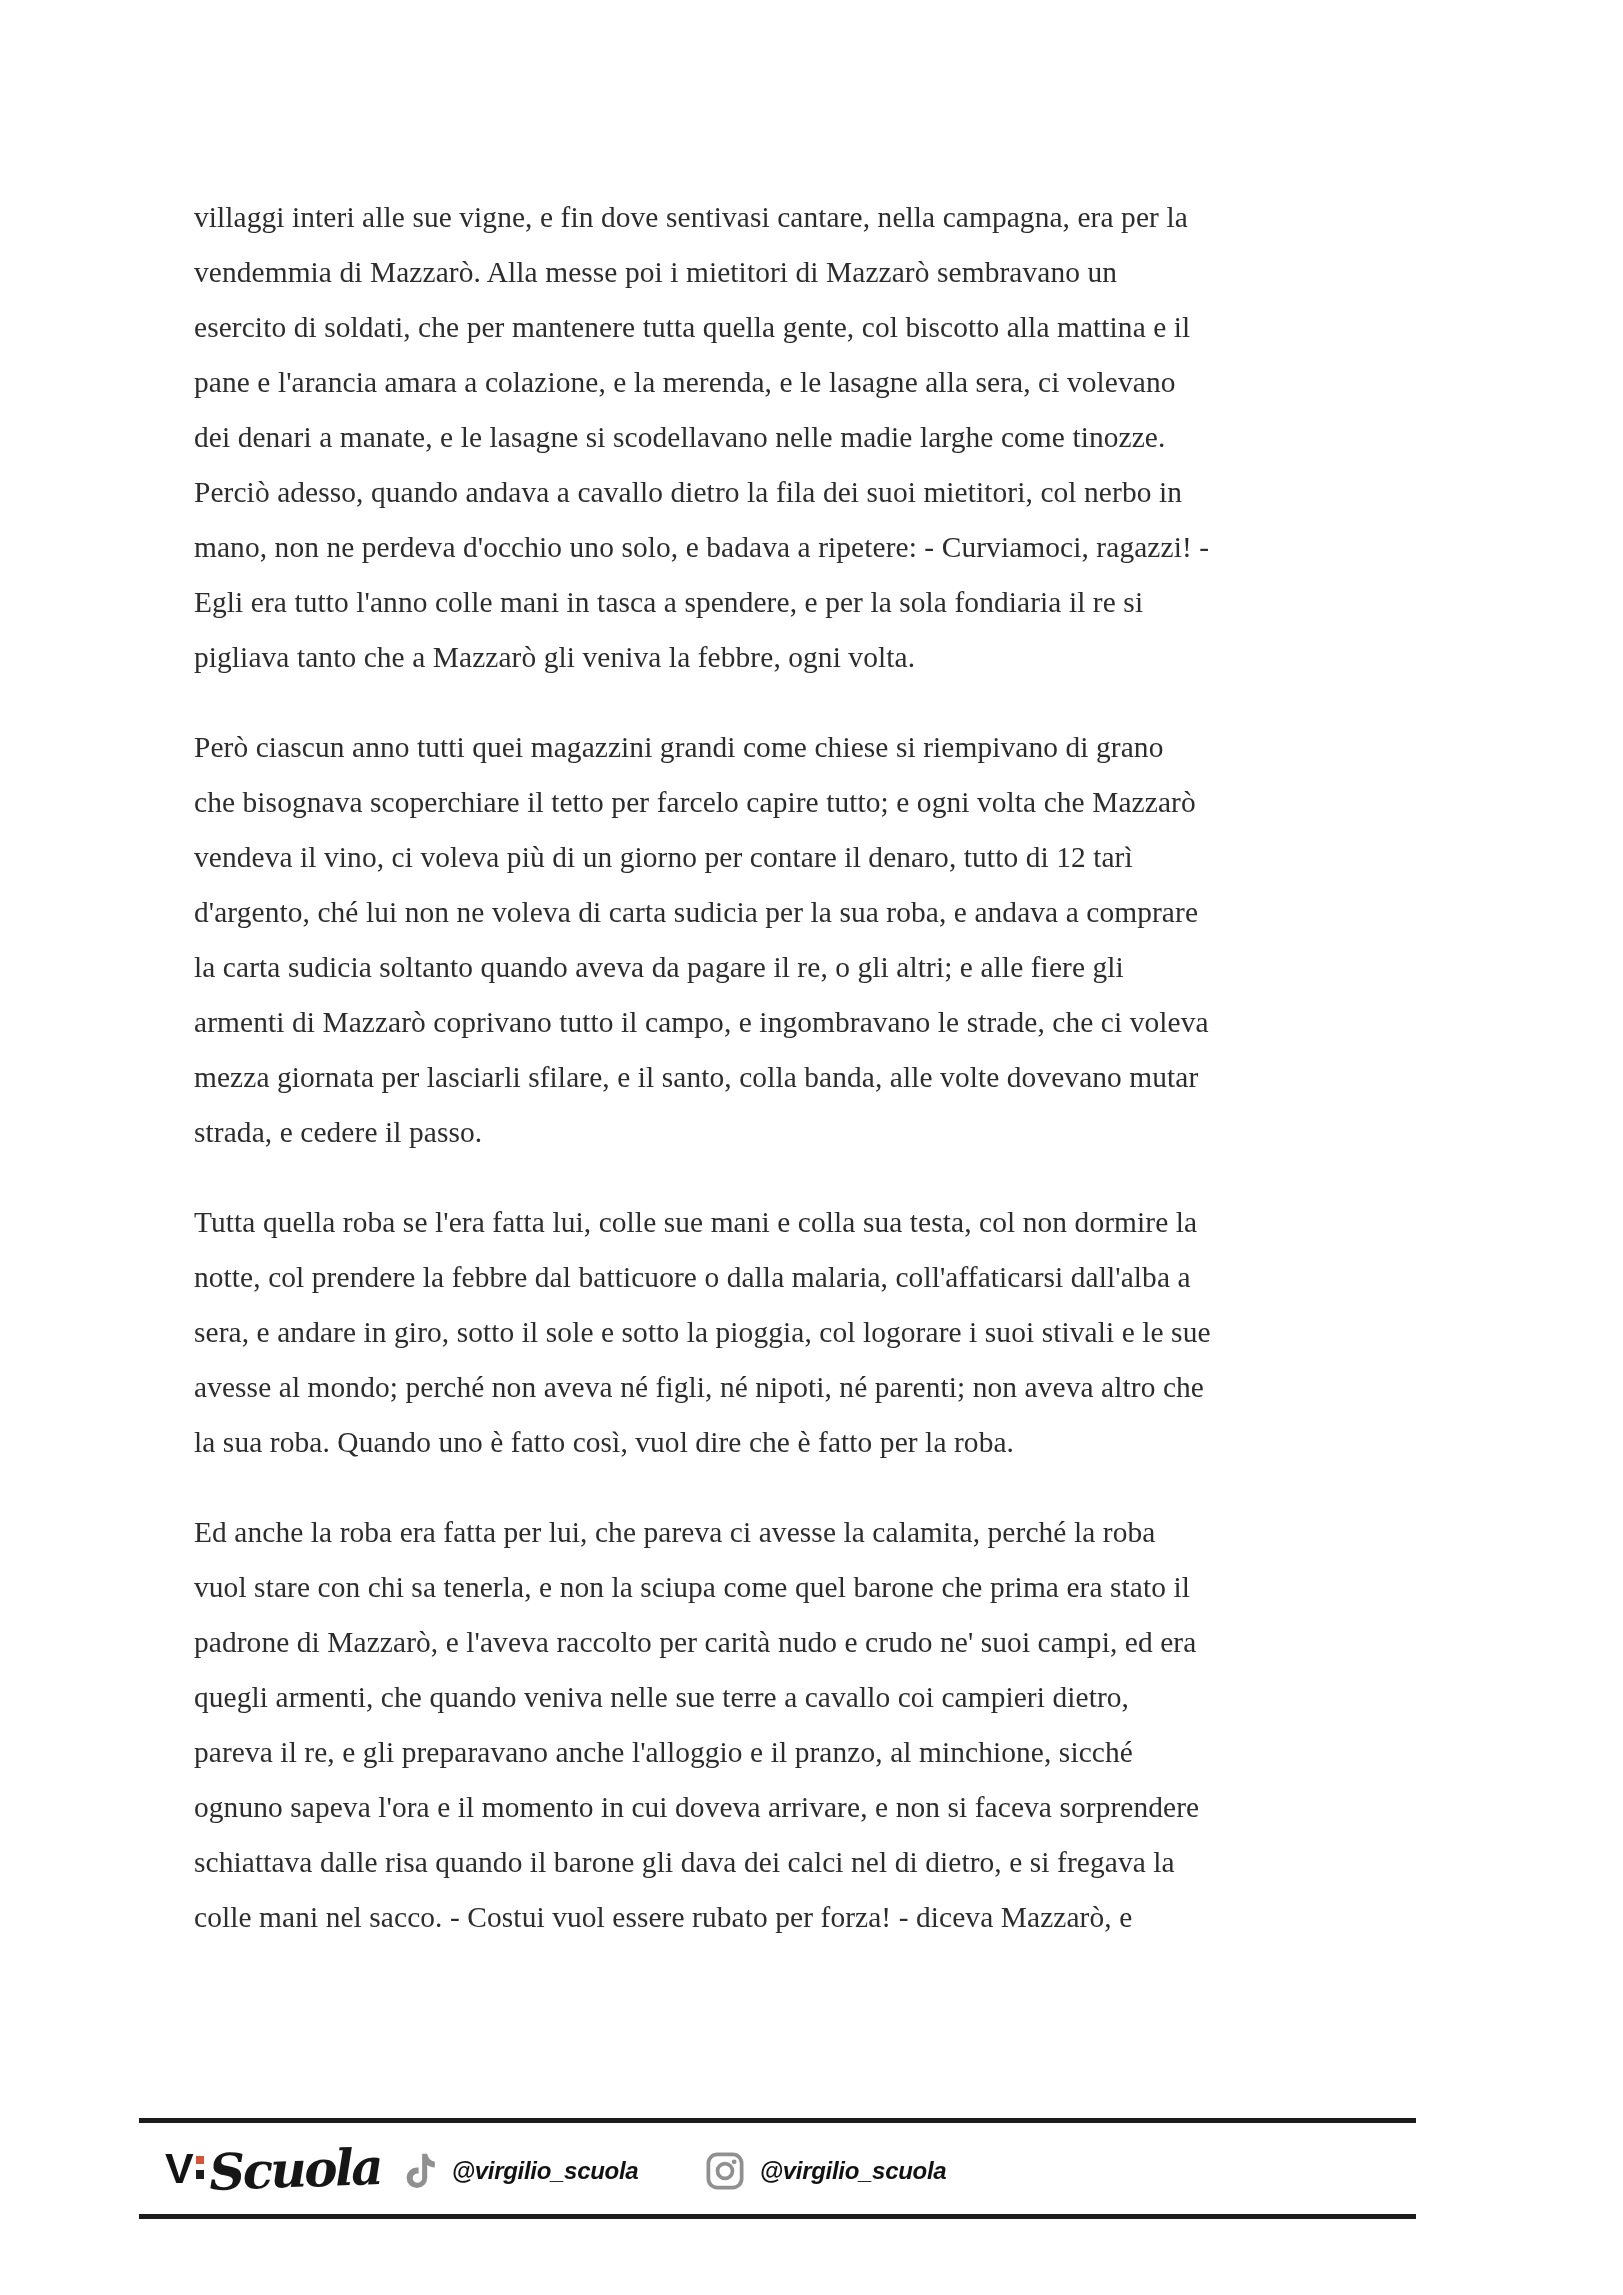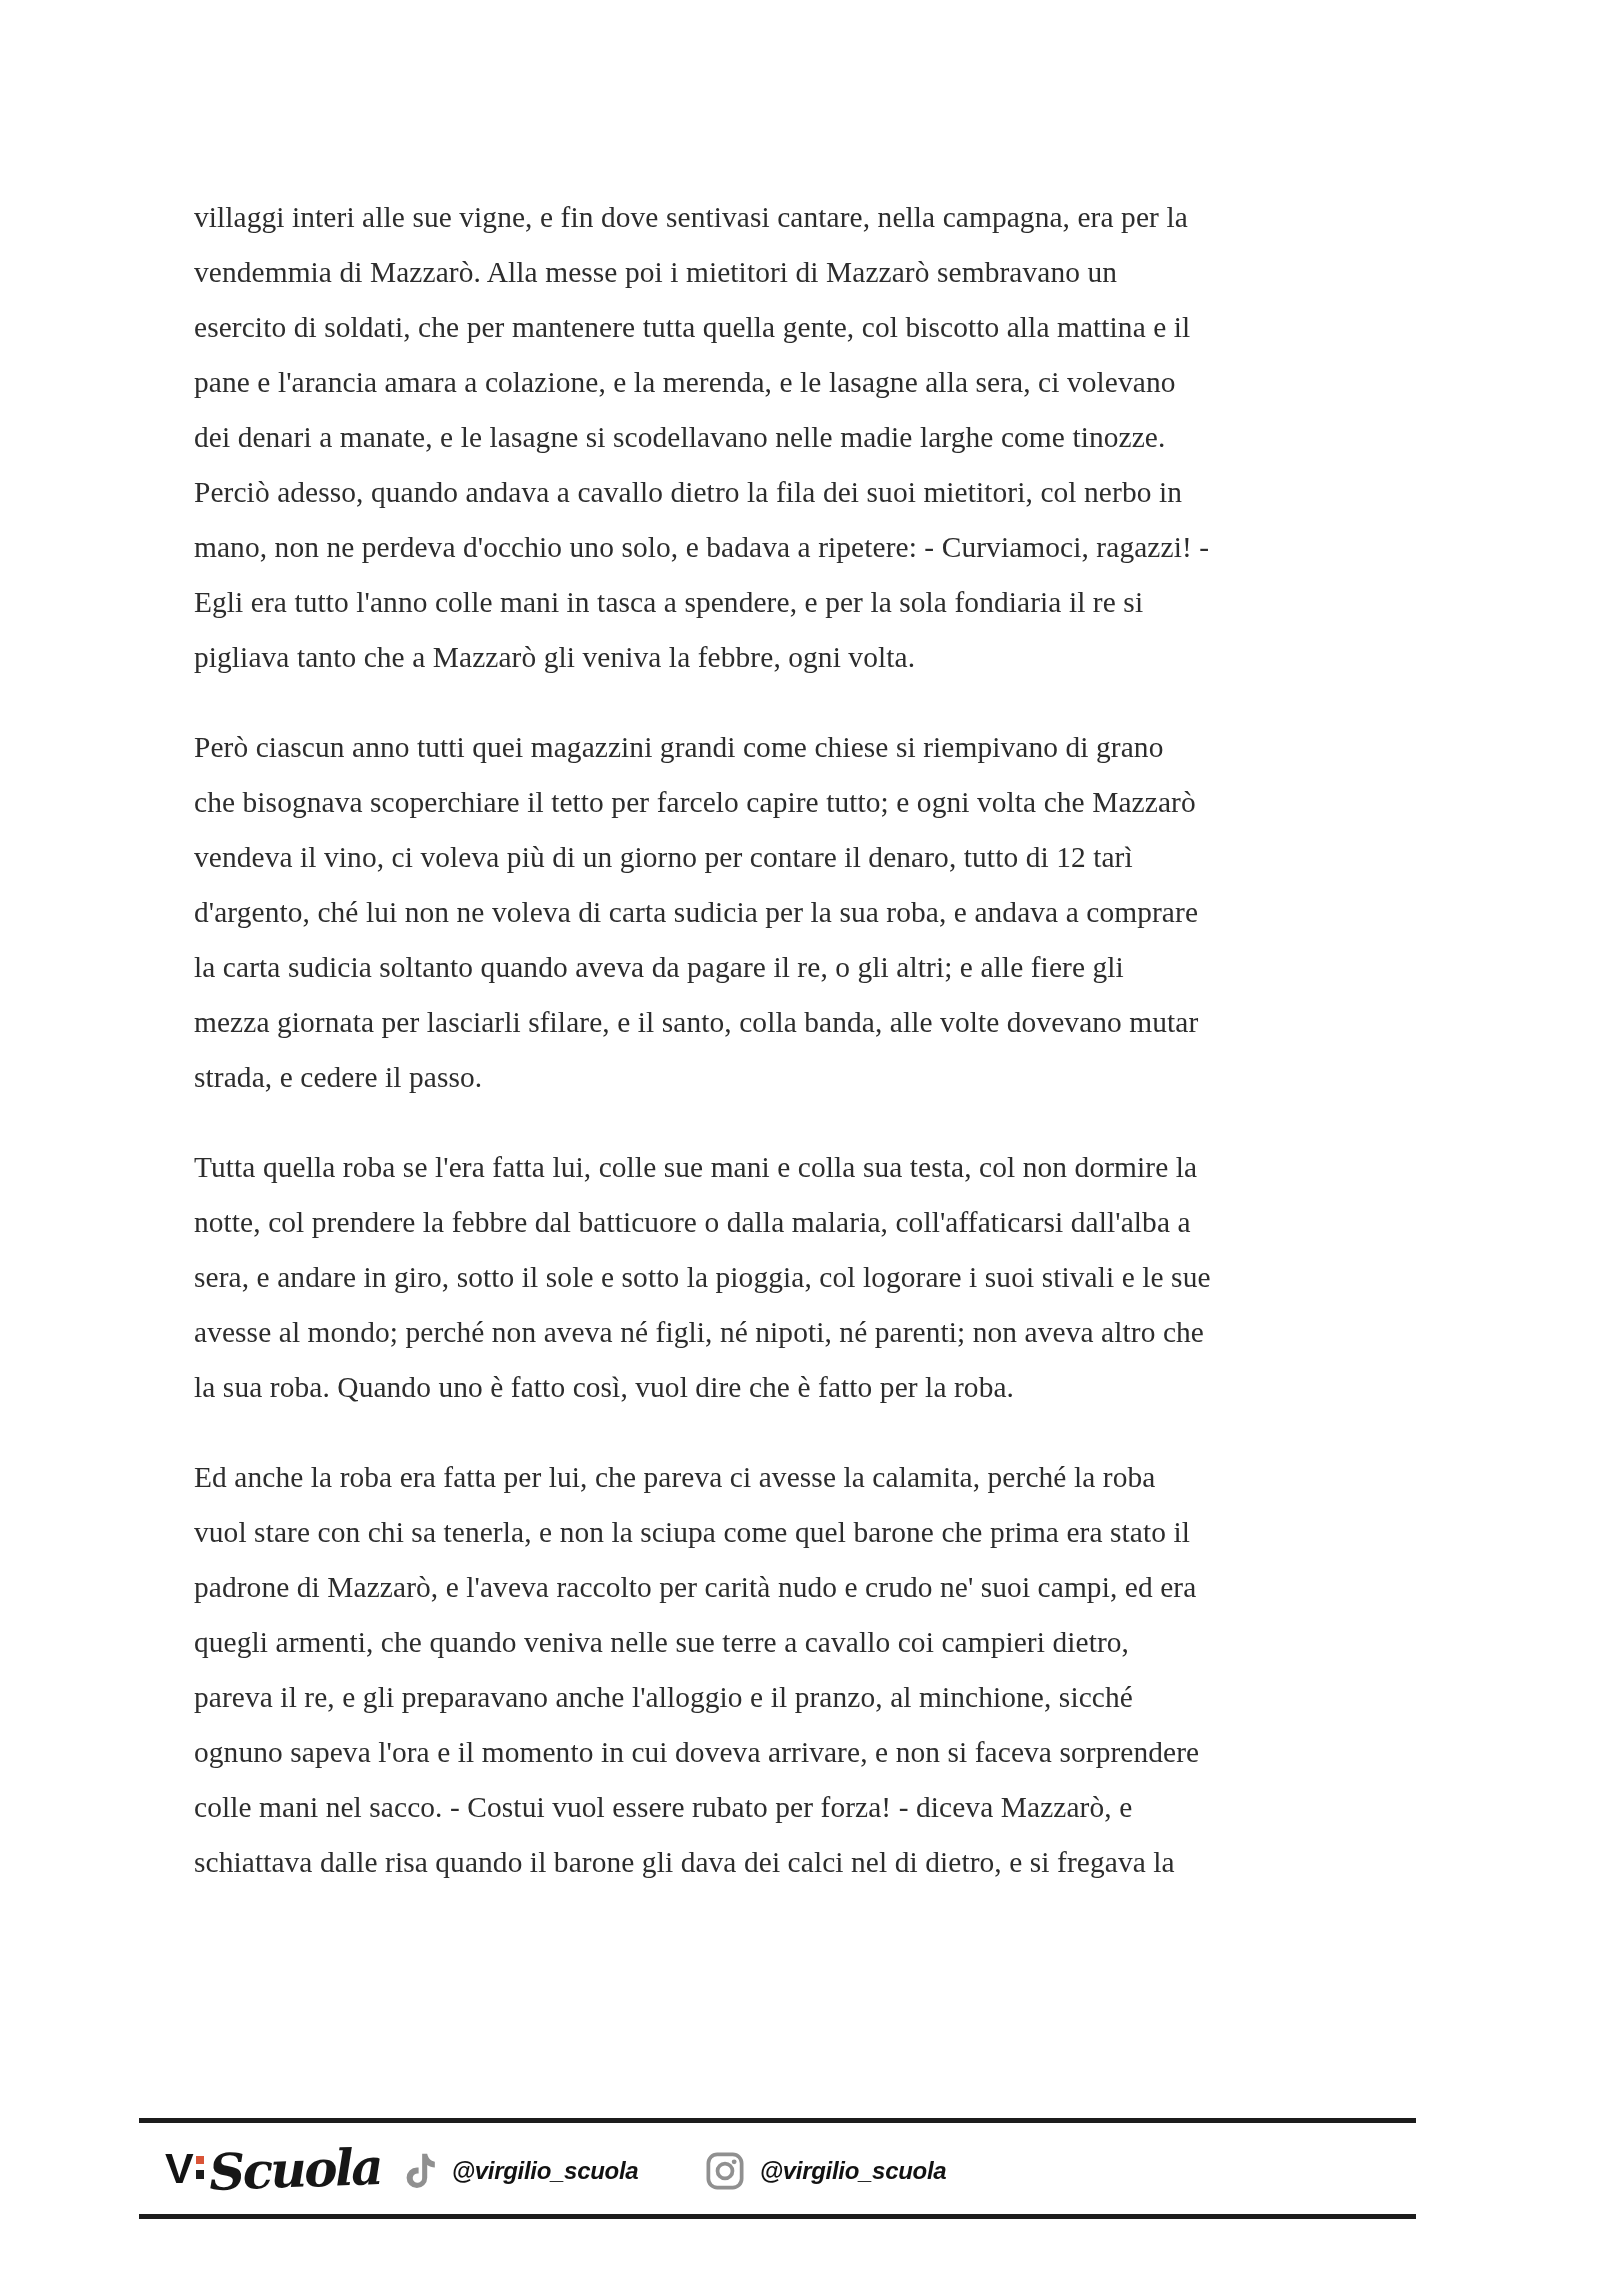--- a/index.html
+++ b/index.html
@@ -84,39 +84,40 @@
         <div class="line">mano, non ne perdeva d'occhio uno solo, e badava a ripetere: - Curviamoci, ragazzi! -</div>
         <div class="line">Egli era tutto l'anno colle mani in tasca a spendere, e per la sola fondiaria il re si</div>
         <div class="line">pigliava tanto che a Mazzarò gli veniva la febbre, ogni volta.</div>
       </div>
     <div class="para">
         <div class="line">Però ciascun anno tutti quei magazzini grandi come chiese si riempivano di grano</div>
         <div class="line">che bisognava scoperchiare il tetto per farcelo capire tutto; e ogni volta che Mazzarò</div>
         <div class="line">vendeva il vino, ci voleva più di un giorno per contare il denaro, tutto di 12 tarì</div>
         <div class="line">d'argento, ché lui non ne voleva di carta sudicia per la sua roba, e andava a comprare</div>
         <div class="line">la carta sudicia soltanto quando aveva da pagare il re, o gli altri; e alle fiere gli</div>
+        <div class="line">armenti di Mazzarò coprivano tutto il campo, e ingombravano le strade, che ci voleva</div>
         <div class="line">mezza giornata per lasciarli sfilare, e il santo, colla banda, alle volte dovevano mutar</div>
         <div class="line">strada, e cedere il passo.</div>
       </div>
     <div class="para">
         <div class="line">Tutta quella roba se l'era fatta lui, colle sue mani e colla sua testa, col non dormire la</div>
         <div class="line">notte, col prendere la febbre dal batticuore o dalla malaria, coll'affaticarsi dall'alba a</div>
         <div class="line">sera, e andare in giro, sotto il sole e sotto la pioggia, col logorare i suoi stivali e le sue</div>
         <div class="line">avesse al mondo; perché non aveva né figli, né nipoti, né parenti; non aveva altro che</div>
         <div class="line">la sua roba. Quando uno è fatto così, vuol dire che è fatto per la roba.</div>
       </div>
     <div class="para">
         <div class="line">Ed anche la roba era fatta per lui, che pareva ci avesse la calamita, perché la roba</div>
         <div class="line">vuol stare con chi sa tenerla, e non la sciupa come quel barone che prima era stato il</div>
         <div class="line">padrone di Mazzarò, e l'aveva raccolto per carità nudo e crudo ne' suoi campi, ed era</div>
         <div class="line">quegli armenti, che quando veniva nelle sue terre a cavallo coi campieri dietro,</div>
         <div class="line">pareva il re, e gli preparavano anche l'alloggio e il pranzo, al minchione, sicché</div>
         <div class="line">ognuno sapeva l'ora e il momento in cui doveva arrivare, e non si faceva sorprendere</div>
+        <div class="line">schiattava dalle risa quando il barone gli dava dei calci nel di dietro, e si fregava la</div>
         <div class="line">colle mani nel sacco. - Costui vuol essere rubato per forza! - diceva Mazzarò, e</div>
-        <div class="line">schiattava dalle risa quando il barone gli dava dei calci nel di dietro, e si fregava la</div>
       </div>
   </div>
 
   <div class="footer-rule rule-top"></div>
 
   <div class="footer-cluster logo-cluster">
     <span class="logo-v">V</span>
     <span class="logo-colon">
       <span class="colon-dot colon-dot-top"></span>
       <span class="colon-dot colon-dot-bottom"></span>

